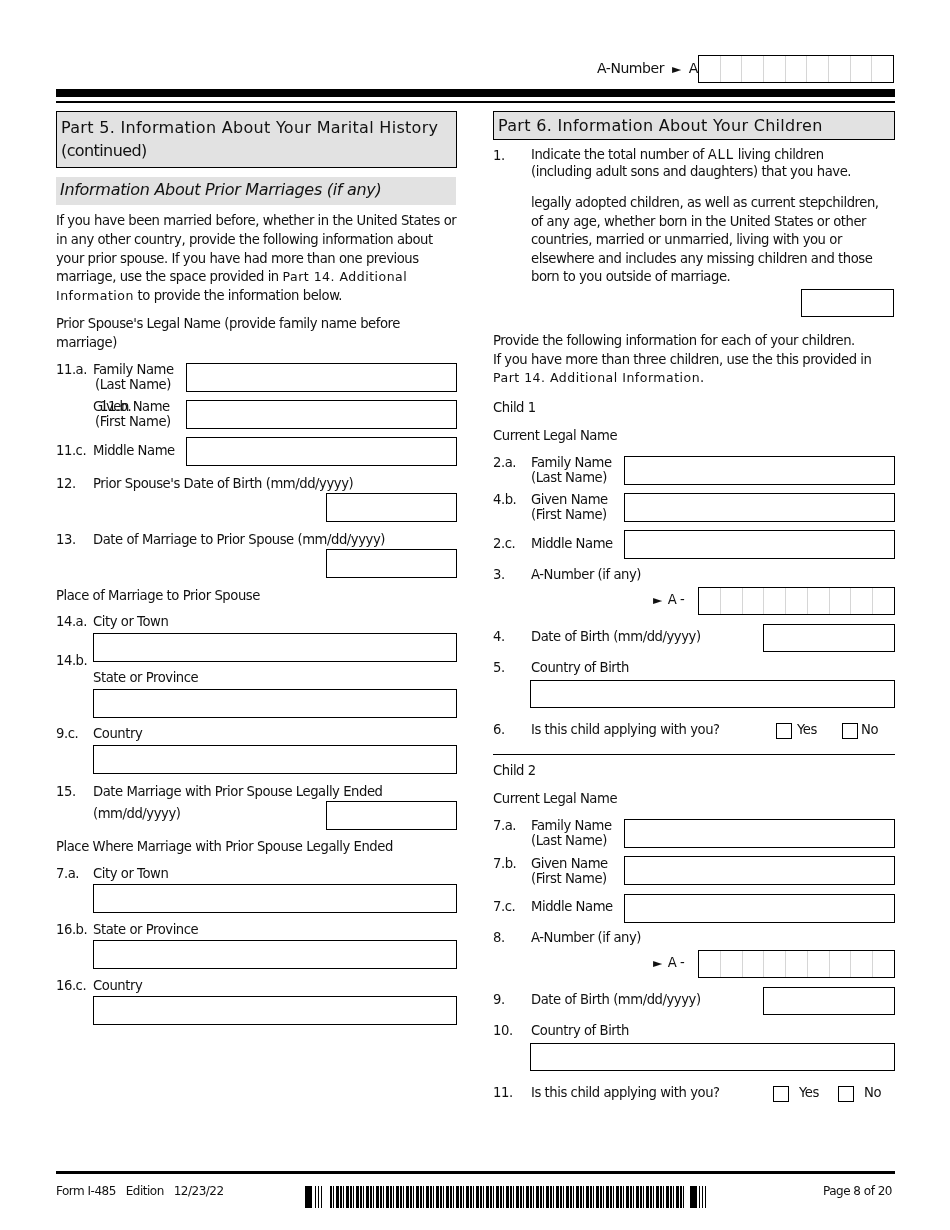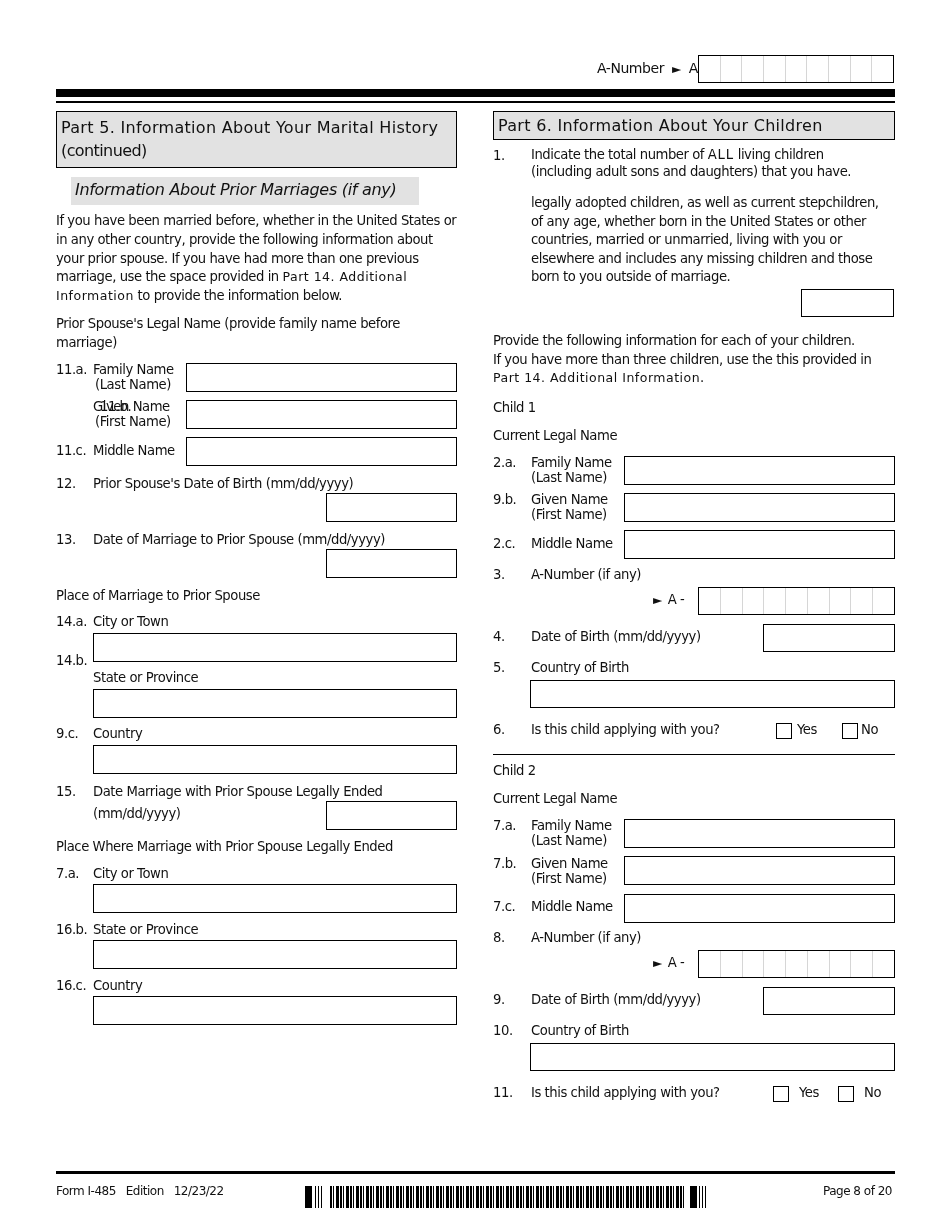--- a/index.html
+++ b/index.html
@@ -58,21 +58,21 @@
 </div>
 
 <div class="rule" style="left:56px; top:89px; width:839px; height:8px;"></div>
 <div class="rule" style="left:56px; top:101px; width:839px; height:2px;"></div>
 
 <div class="hdr-box" style="left:56px; top:111px; width:401px; height:57px;">
   <div style="white-space:nowrap;">Part 5.  Information About Your Marital History</div>
   <div style="letter-spacing:-0.6px;">(continued)</div>
 </div>
 
-<div class="sub-hdr" style="left:71px; top:177px; width:348px; height:28px;">Information About Prior Marriages (if any)</div>
+<div class="sub-hdr" style="left:56px; top:177px; width:400px; height:28px;">Information About Prior Marriages (if any)</div>
 
 <div class="para" style="left:56px; top:212px; width:410px;">
   <div>If you have been married before, whether in the United States or</div>
   <div>in any other country, provide the following information about</div>
   <div>your prior spouse.  If you have had more than one previous</div>
   <div style="white-space:nowrap;"><span>marriage, use the space provided in </span><span class="mono-ref">Part 14. Additional</span></div>
   <div style="white-space:nowrap;"><span class="mono-ref">Information</span><span> to provide the information below.</span></div>
 </div>
 
 <div class="para" style="left:56px; top:315px; width:410px;">
@@ -164,21 +164,21 @@
 <div class="num" style="left:493px; top:400px;">Child 1</div>
 <div class="num" style="left:493px; top:428px;">Current Legal Name</div>
 
 <div class="num" style="left:493px; top:455px;">2.a.</div>
 <div class="lbl2" style="left:531px; top:455px;">
   <div>Family Name</div>
   <div>(Last Name)</div>
 </div>
 <div class="box" style="left:624px; top:456px; width:271px; height:29px;"></div>
 
-<div class="num" style="left:493px; top:492px;">9.b.</div>
+<div class="num" style="left:493px; top:492px;">4.b.</div>
 <div class="lbl2" style="left:531px; top:492px;">
   <div>Given Name</div>
   <div>(First Name)</div>
 </div>
 <div class="box" style="left:624px; top:493px; width:271px; height:29px;"></div>
 
 <div class="num" style="left:493px; top:536px;">2.c.</div>
 <div class="num" style="left:531px; top:536px;">Middle Name</div>
 <div class="box" style="left:624px; top:530px; width:271px; height:29px;"></div>
 

